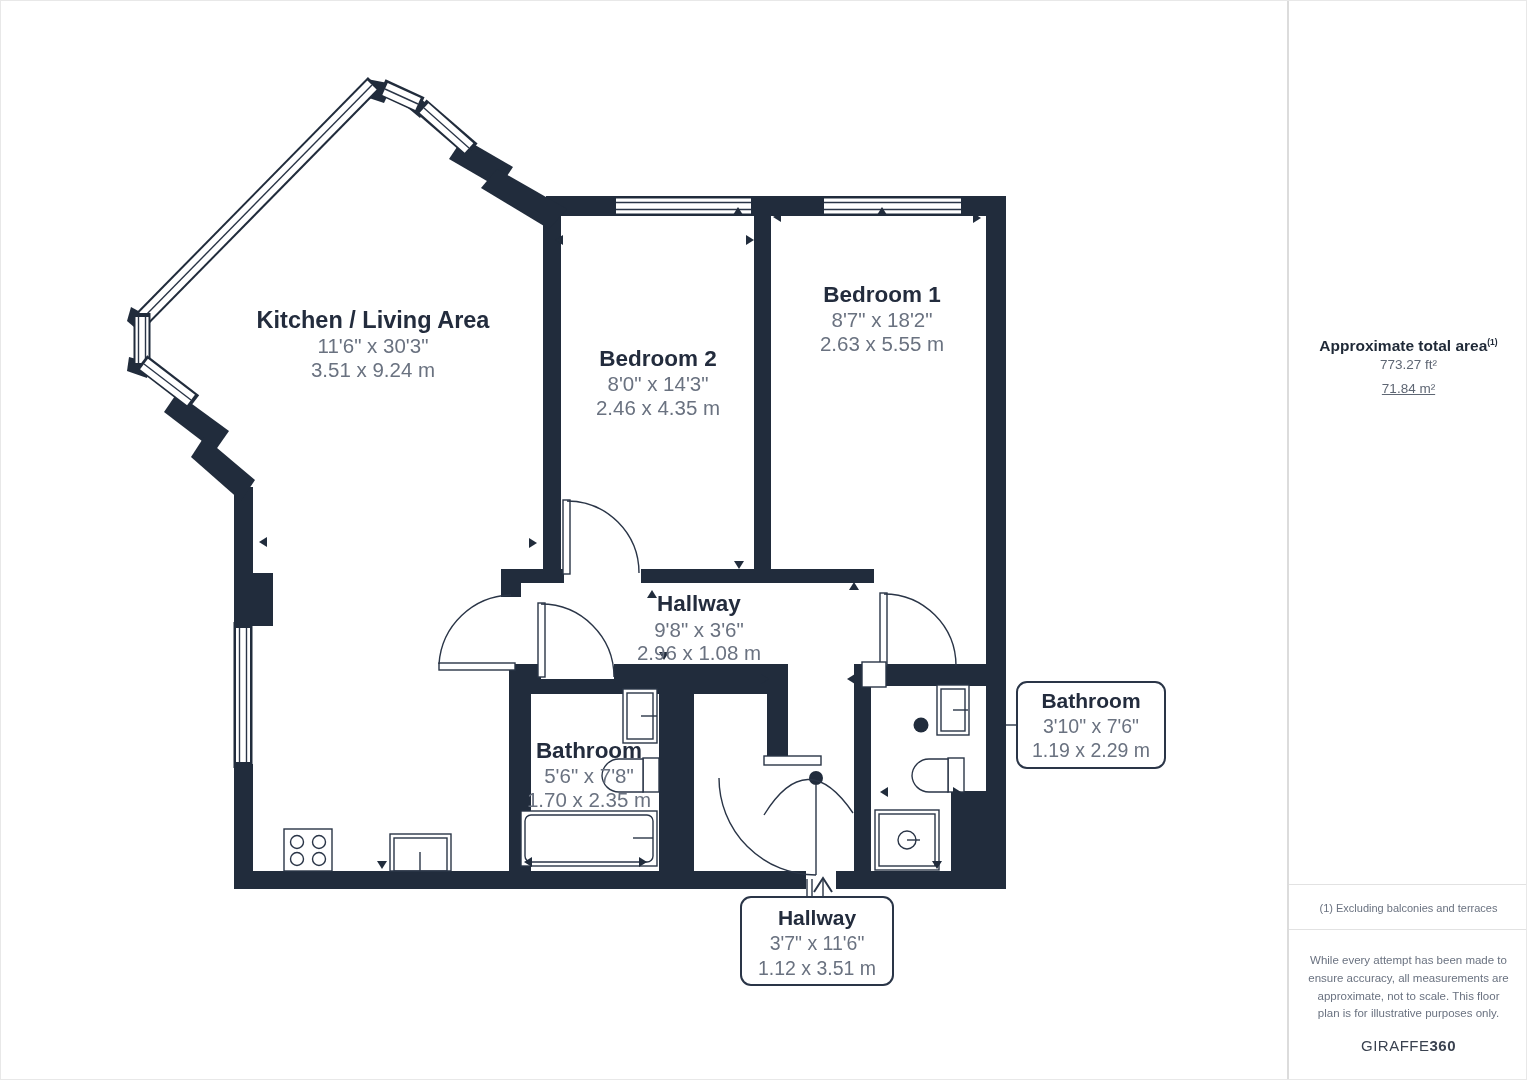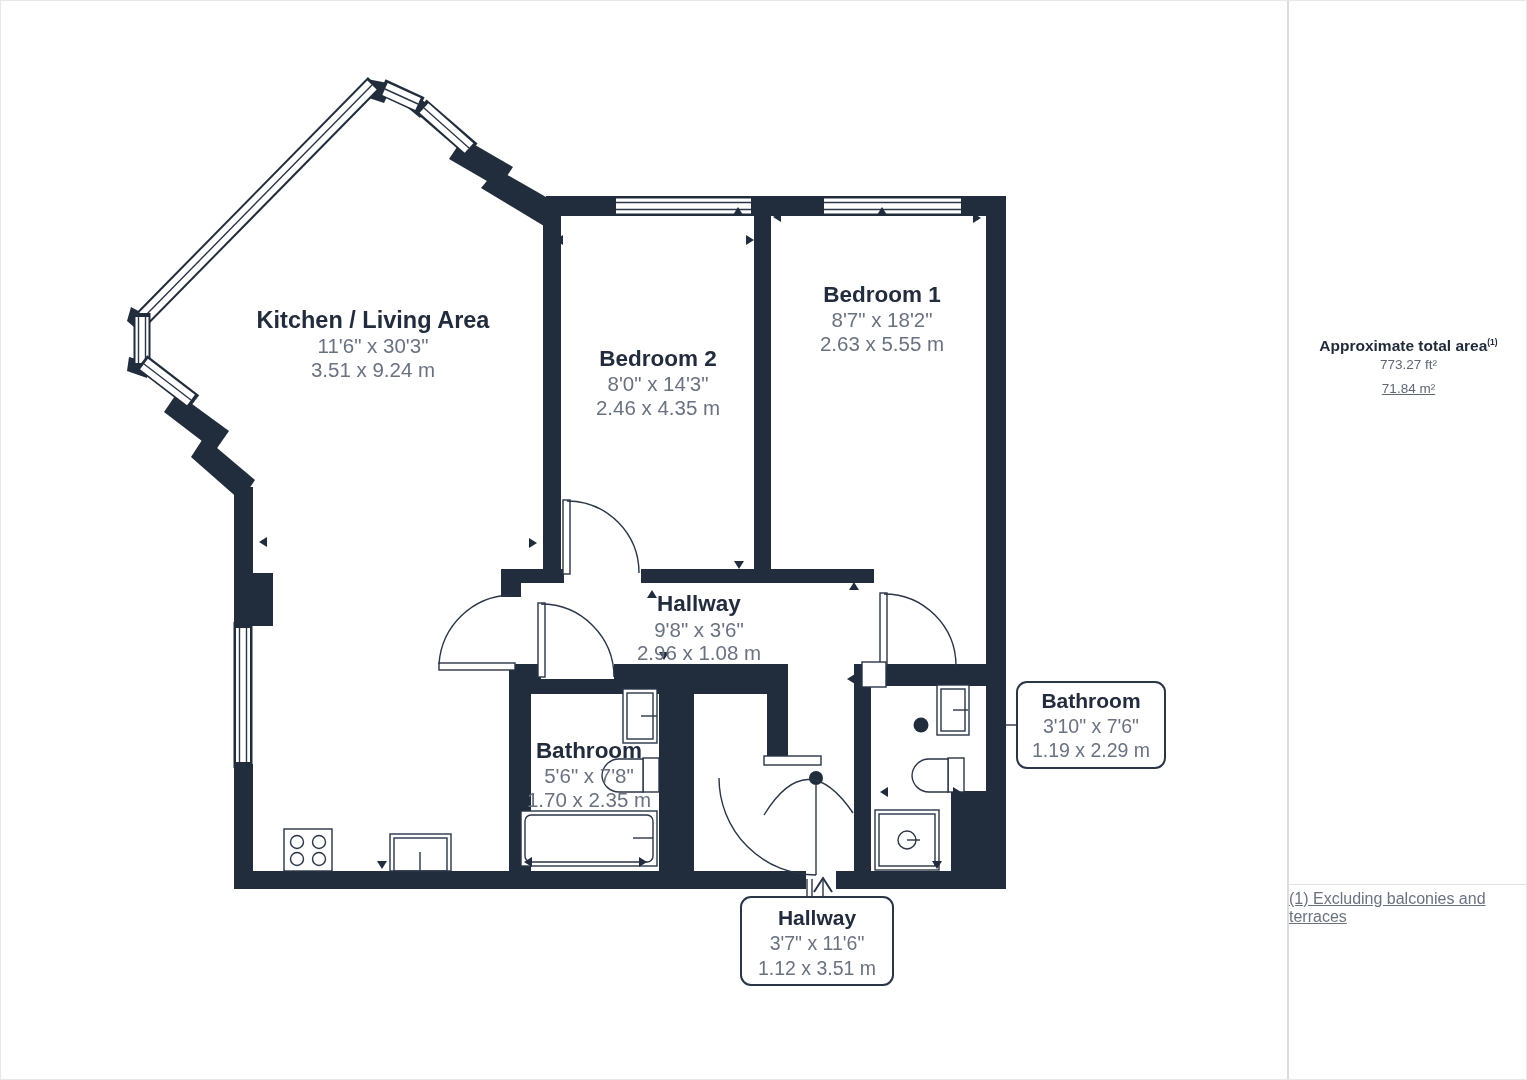--- a/index.html
+++ b/index.html
@@ -25,21 +25,21 @@
   
   .sidebar{position:absolute;left:1286px;top:0;width:241px;height:1080px;
            border-left:2px solid #dcdcdc;box-sizing:border-box;background:#fff;}
   .area-block{position:absolute;top:336px;left:0;right:0;text-align:center;}
   .area-title{font-size:15.5px;font-weight:bold;color:#1F2937;}
   .area-title sup{font-size:8.5px;}
   .area-ft{margin-top:2px;font-size:13.5px;color:#5E6673;}
   .area-m{margin-top:9px;font-size:13.5px;color:#5E6673;text-decoration:underline;}
   .sec2{position:absolute;top:883px;left:0;right:0;height:45px;
         border-top:1px solid #e2e2e2;display:flex;align-items:center;
-        justify-content:center;font-size:16px;color:#6A7280;text-decoration:underline;}
+        justify-content:center;font-size:11px;color:#6A7280;}
   .sec3{position:absolute;top:928px;left:0;right:0;height:149px;
         border-top:1px solid #e2e2e2;border-bottom:1px solid #e2e2e2;
         text-align:center;}
   .sec3 p{margin:22px auto 0 auto;width:204px;font-size:11.5px;
           line-height:1.55;color:#6A7280;}
   .brand{margin-top:14px;font-size:15px;letter-spacing:.5px;color:#3A4250;}
   .brand b{font-weight:bold;}
 </style>
 </head>
 <body>
@@ -270,15 +270,21 @@
 
 <div class="sidebar">
   <div class="area-block">
     <div class="area-title">
       <span>Approximate total area</span><sup>(1)</sup>
     </div>
     <div class="area-ft">773.27 ft²</div>
     <div class="area-m">71.84 m²</div>
   </div>
   <div class="sec2">(1) Excluding balconies and terraces</div>
+  <div class="sec3">
+    <p>While every attempt has been made to ensure accuracy, all measurements are approximate, not to scale. This floor plan is for illustrative purposes only.</p>
+    <div class="brand">
+      <span>GIRAFFE</span><b>360</b>
+    </div>
+  </div>
 </div>
 
 </div>
 
 </body></html>

